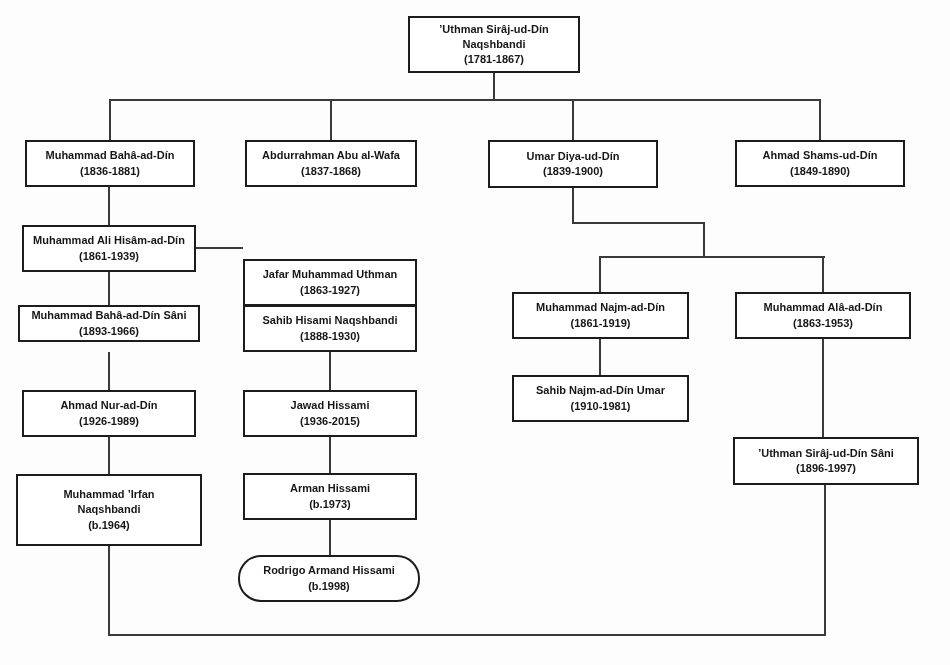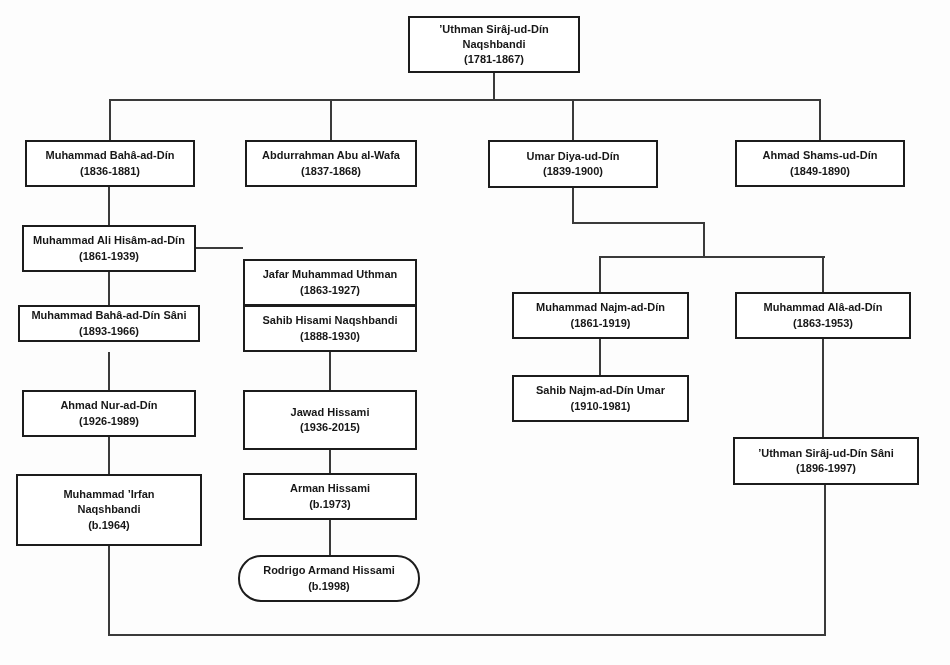--- a/index.html
+++ b/index.html
@@ -101,21 +101,21 @@
   <div class="node" style="left:243px; top:305px; width:174px; height:47px;">
     <span class="name">Sahib Hisami Naqshbandi</span>
     <span class="years">(1888-1930)</span>
   </div>
 
   <div class="node" style="left:22px; top:390px; width:174px; height:47px;">
     <span class="name">Ahmad Nur-ad-Dín</span>
     <span class="years">(1926-1989)</span>
   </div>
 
-  <div class="node" style="left:243px; top:390px; width:174px; height:60px;align-items:center;">
+  <div class="node" style="left:243px; top:390px; width:174px; height:47px;align-items:center;">
     <span class="name">Jawad Hissami</span>
     <span class="years">(1936-2015)</span>
   </div>
 
   <div class="node" style="left:16px; top:474px; width:186px; height:72px;">
     <span class="name">Muhammad ’Irfan
 Naqshbandi</span>
     <span class="years">(b.1964)</span>
   </div>
 

